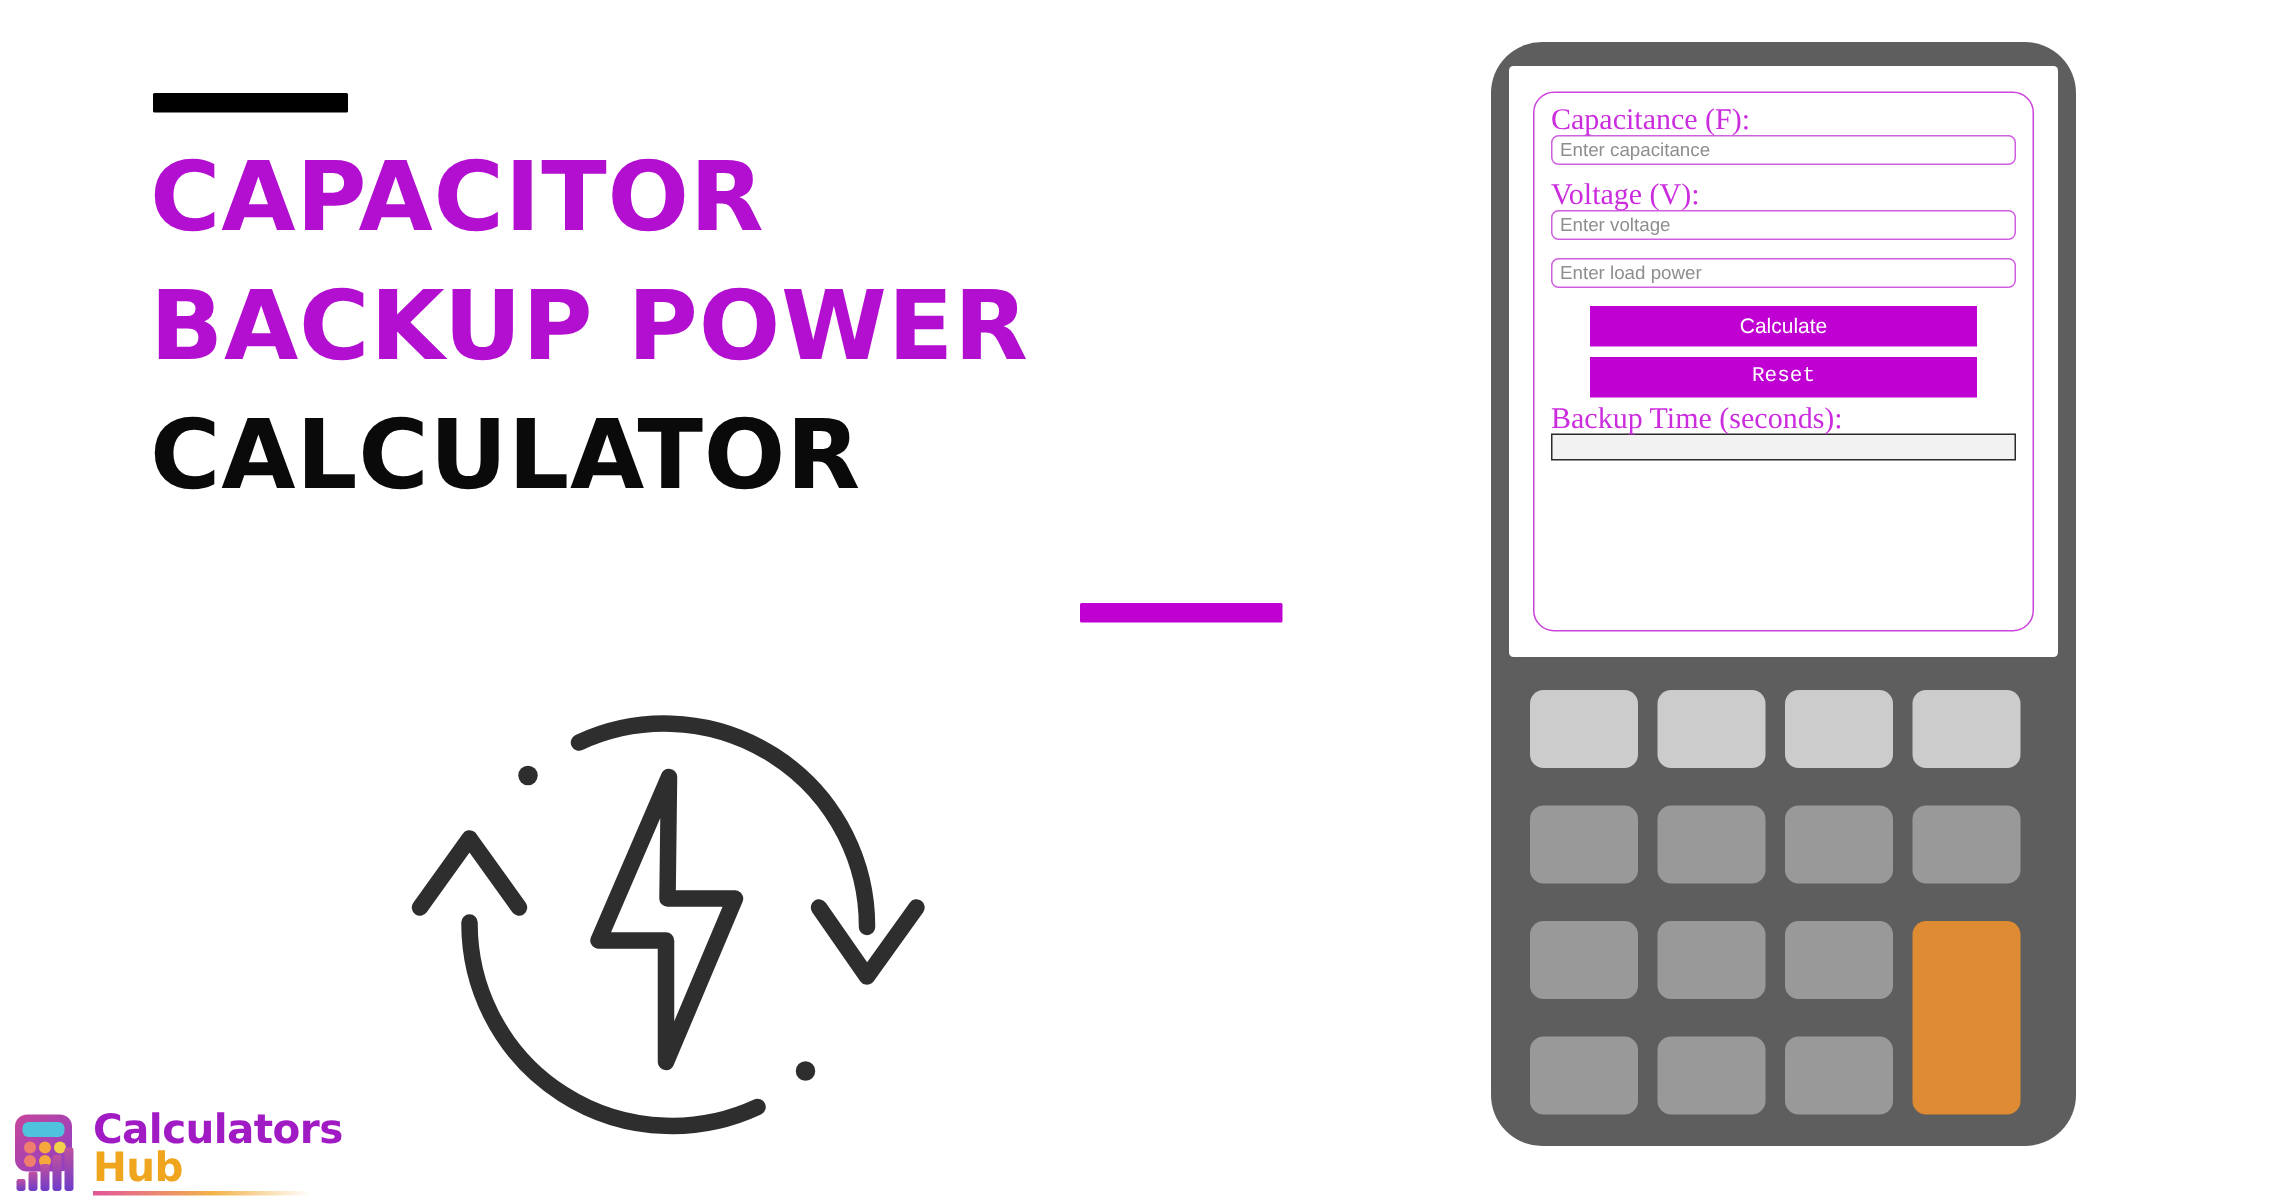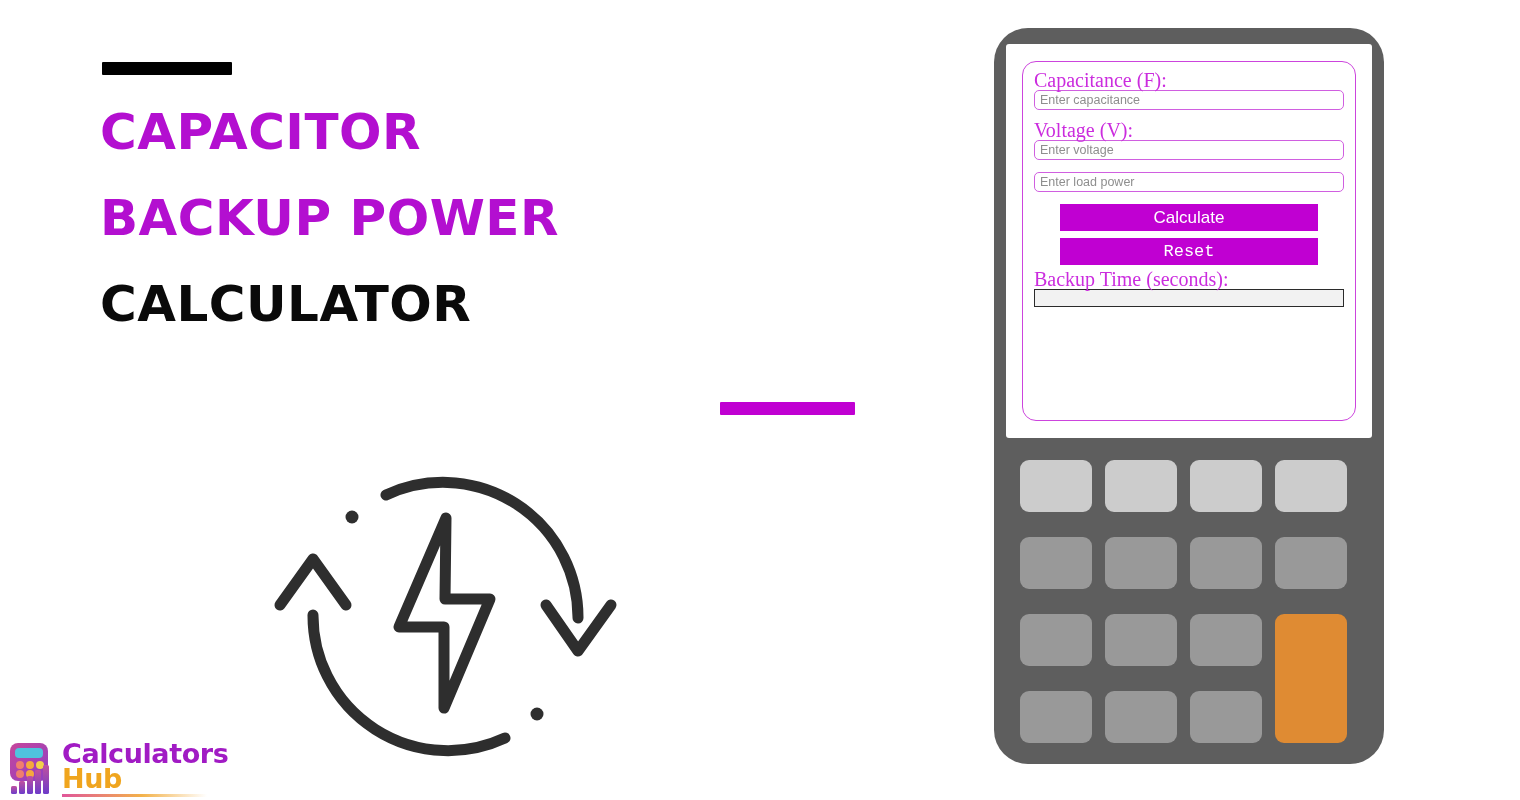--- a/index.html
+++ b/index.html
@@ -45,21 +45,21 @@
     width: 135px;
     background: #C000D2;
     position: absolute;
     left: 620px;
     top: 340px;
   }
 
   .title-line {
     font-family: "DejaVu Sans", sans-serif;
     font-weight: bold;
-    font-size: 50px;
+    font-size: 64px;
     line-height: 86px;
     letter-spacing: 0.5px;
     white-space: nowrap;
     text-transform: uppercase;
   }
   .title-line.purple { color: #B30FD0; }
   .title-line.black  { color: #0A0A0A; }
 
   
   #hero-icon {
@@ -172,21 +172,21 @@
   .action-button {
     display: block;
     width: 258px;
     height: 27px;
     margin: 0 auto 8px auto;
     background: #C000D2;
     border: none;
     border-radius: 0;
     color: #ffffff;
     font-family: "Liberation Sans", sans-serif;
-    font-size: 17px;
+    font-size: 14px;
     cursor: pointer;
     padding: 0;
     line-height: 27px;
     text-align: center;
   }
   #calculate-button { margin-bottom: 7px; }
   #reset-button { margin-bottom: 6px; font-family: Liberation Mono, monospace; }
 
   #result-label { margin-top: 0; }
 

